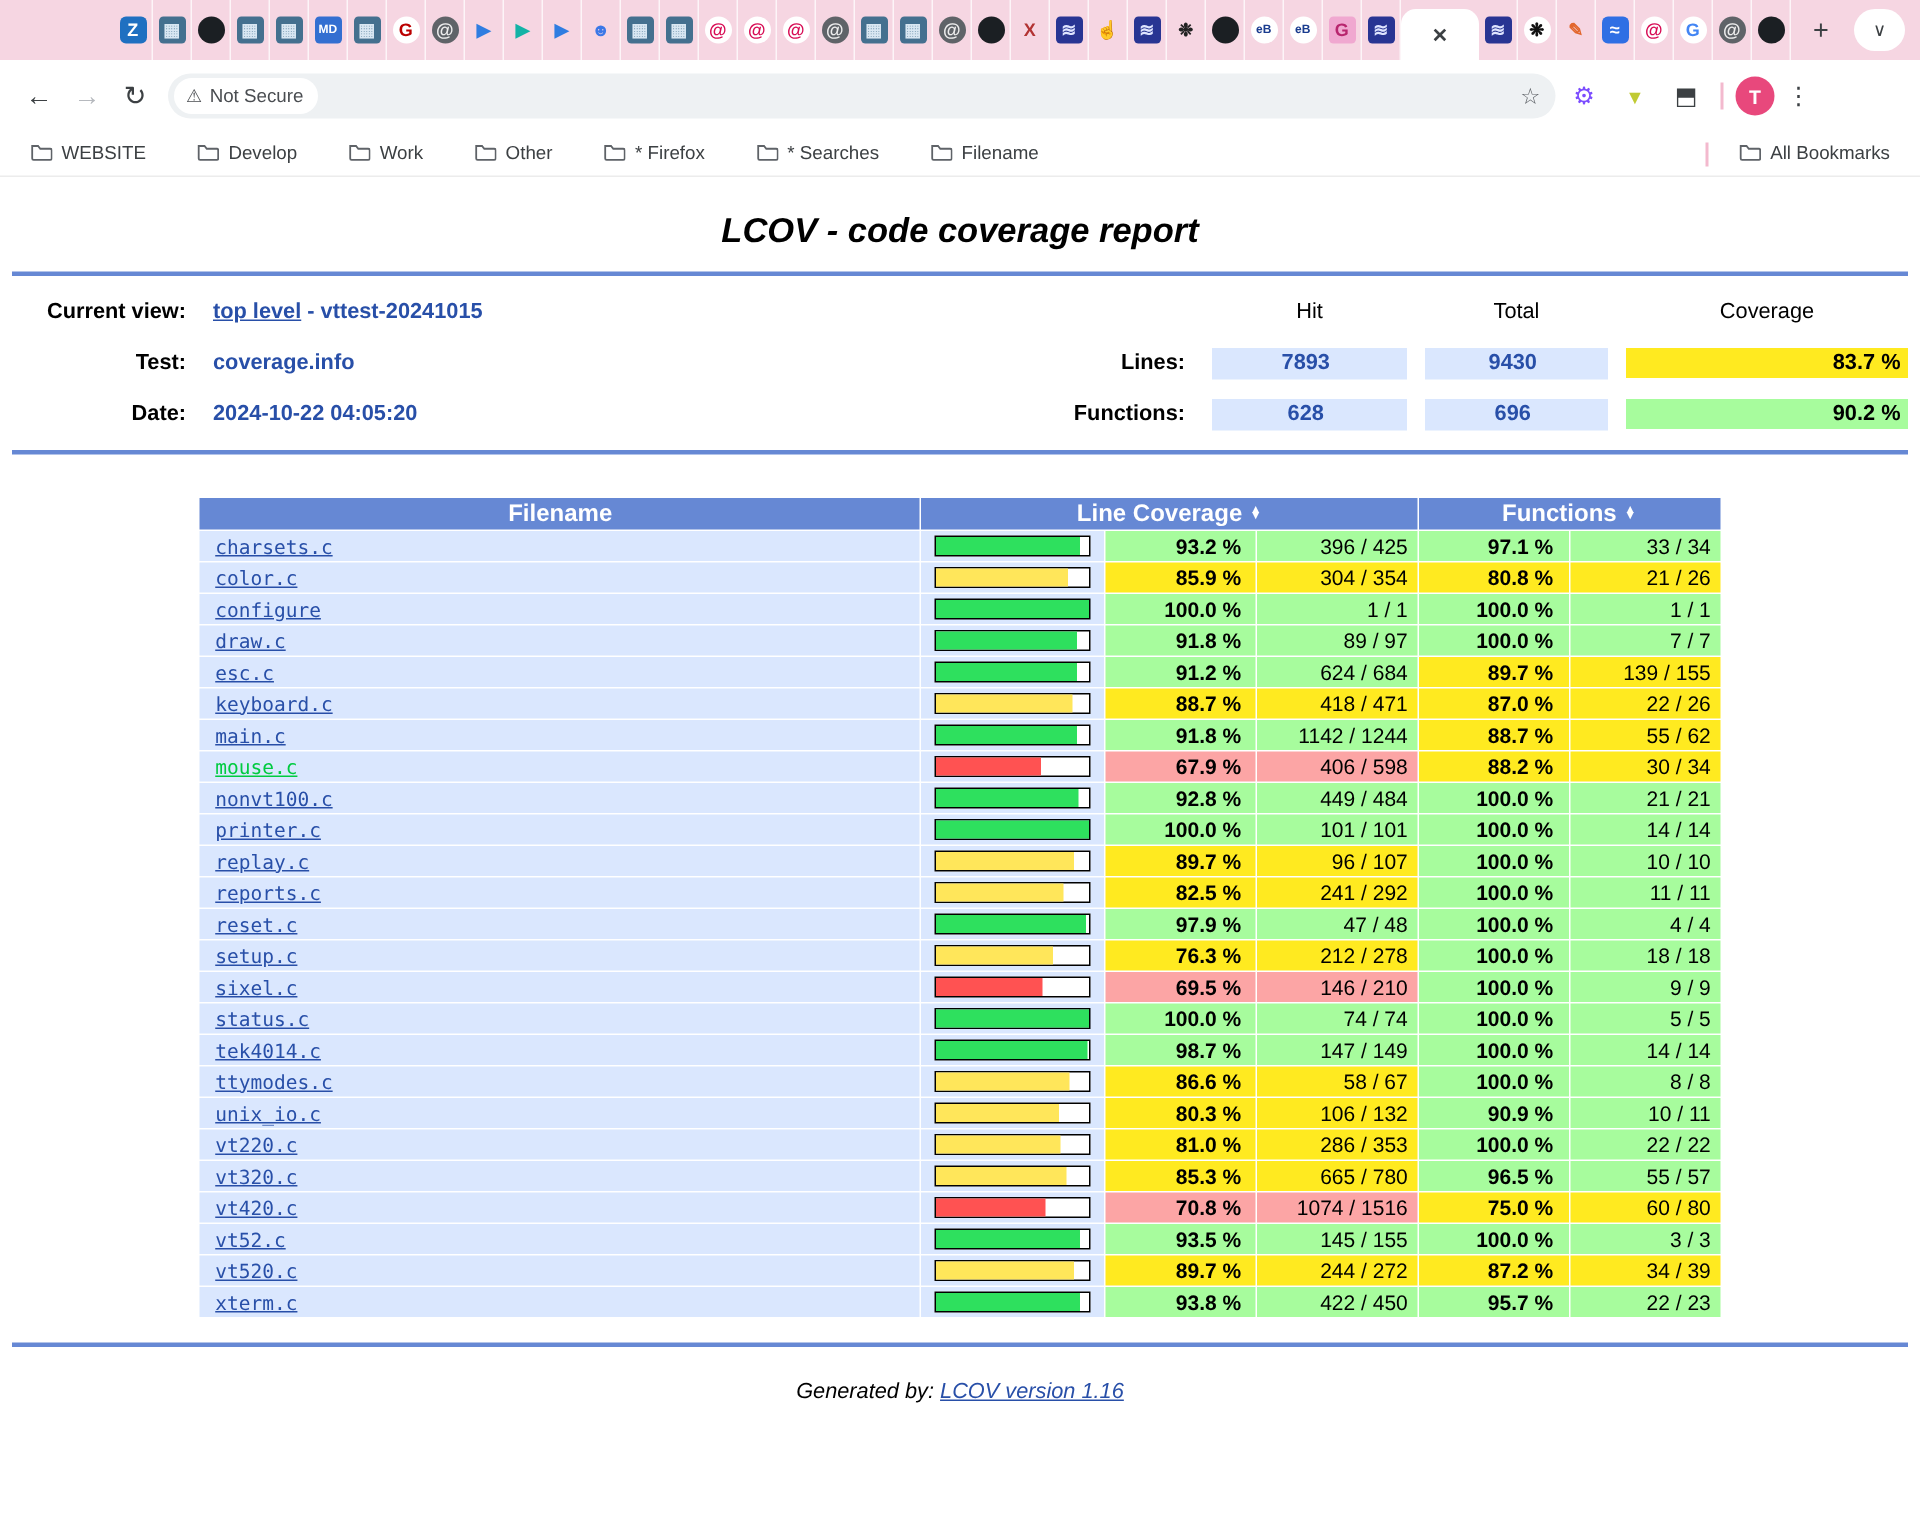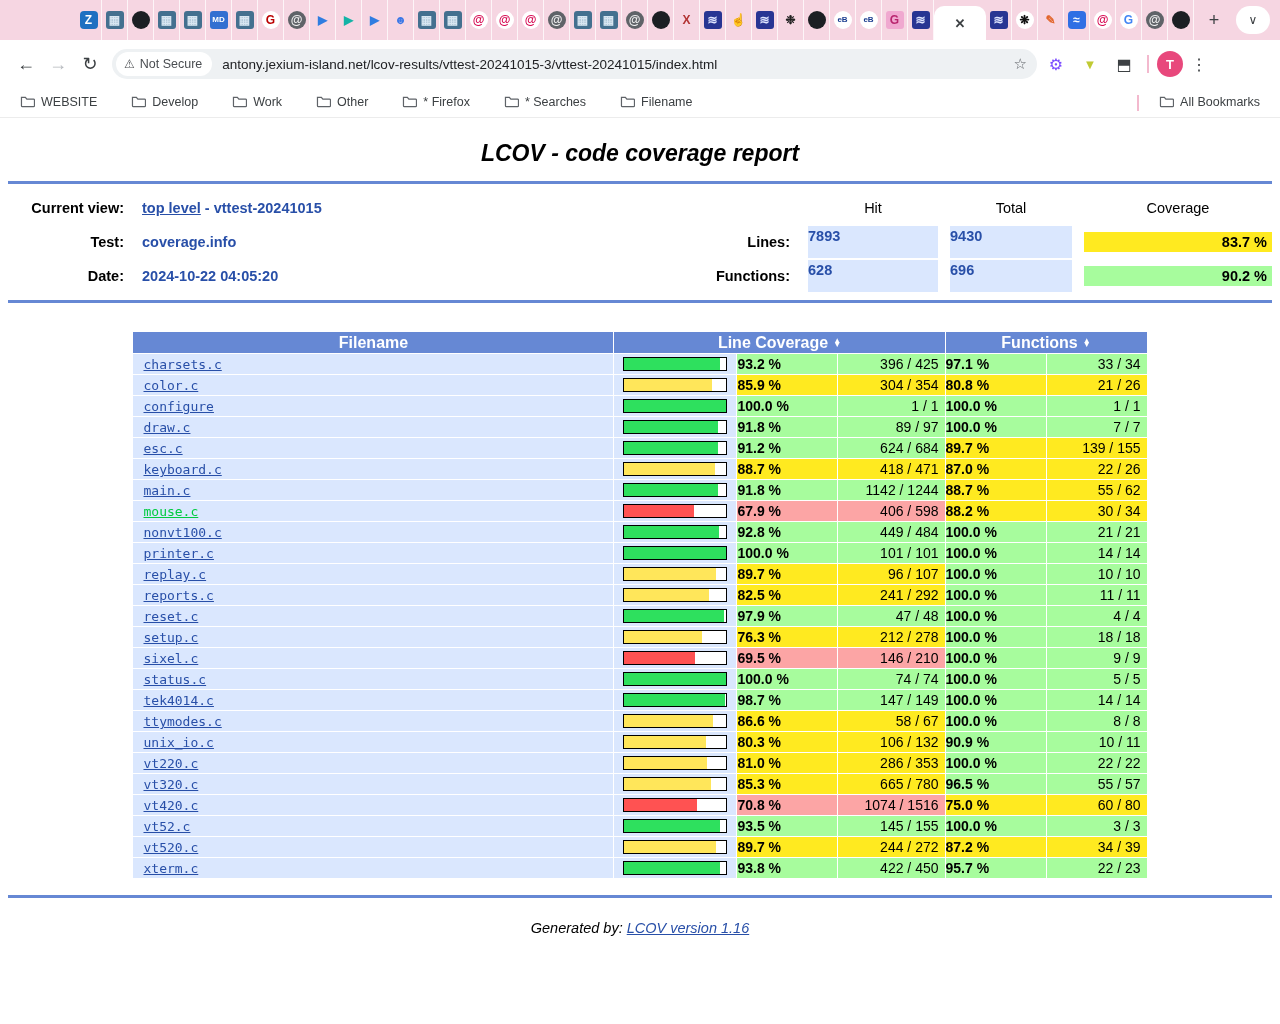--- a/index.html
+++ b/index.html
@@ -35,35 +35,35 @@
   
   .report { padding:10px 8px 0 8px; }
   .rpt-title { text-align:center; font-size:23px; font-weight:bold; font-style:italic; padding:12px 0 14px 0; color:#000; }
   .ruler { height:3px; background:#6688D4; }
 
   .hdr-grid { display:grid; grid-template-columns:122px 1fr 96px 130px 122px 188px; grid-auto-rows:22px; row-gap:0px; column-gap:2px; padding:13px 0; align-items:center; font-size:14.5px;gap:12px; }
   .hl { font-weight:bold; text-align:right; padding-right:6px; color:#000; }
   .hv { font-weight:bold; color:#284FA8; }
   .hv a { color:#284FA8; }
   .stat-head { text-align:center; color:#000; }
-  .stat-num { background:#DAE7FE; color:#284FA8; font-weight:bold; text-align:left; padding-right:5px; height:32px; line-height:20px; }
+  .stat-num { background:#DAE7FE; color:#284FA8; font-weight:bold; text-align:center; padding-right:5px; height:21px; line-height:20px; }
   .stat-cov { font-weight:bold; color:#000; text-align:right; padding-right:5px; height:20px; line-height:20px; }
   .bg-hi { background:#A7FC9D; } .bg-med { background:#FFEA20; } .bg-lo { background:#fca5a5; }
 
   .cov-table { border-collapse:separate; border-spacing:1px; margin:28px auto 0 auto; table-layout:fixed; width:1012px; }
   .cov-table th { background:#6688D4; color:#fff; font-size:16px; font-weight:bold; height:21px; text-align:center; }
   .cov-table td { height:20px; font-size:14px; }
   td.c-file { background:#DAE7FE; padding-left:10px; }
   td.c-file a { font-family:"DejaVu Sans Mono", monospace; font-size:13px; color:#284FA8; }
   td.c-file a.visited { color:#00CB40; }
   td.c-bar { background:#DAE7FE; }
   .bar-box { width:104px; height:14px; border:1px solid #000; background:#fff; margin:0 auto; }
   .bar-fill { height:100%; }
   .fill-hi { background:#2EE05E; } .fill-med { background:#FFE65A; } .fill-lo { background:#FF5252; }
-  td.c-pct { font-weight:bold; text-align:left; padding-right:10px; color:#000; }
+  td.c-pct { font-weight:bold; text-align:right; padding-right:10px; color:#000; }
   td.c-num { text-align:right; padding-right:6px; color:#000; }
   .sort-ico { display:inline-flex; flex-direction:column; vertical-align:middle; margin-left:5px; line-height:0.55; font-size:8px; color:#fff; cursor:pointer; }
 
   .footer { text-align:center; font-style:italic; font-size:14.5px; padding:7px 0 60px 0; color:#000; margin-top:15px; }
   .footer a { color:#284FA8;margin-top:21px; }
 </style>
 </head>
 <body>
 
 <div class="tabstrip">
@@ -203,21 +203,20 @@
 
 <div class="toolbar">
   <div class="nav-btn">←</div>
   <div class="nav-btn disabled">→</div>
   <div class="nav-btn">↻</div>
   <div class="omnibox">
     <div class="chip">
       <span class="warn">⚠</span>
       <span>Not Secure</span>
     </div>
-    <span class="url">antony.jexium-island.net/lcov-results/vttest-20241015-3/vttest-20241015/index.html</span>
     <span class="star">☆</span>
   </div>
   <div class="tb-ico" style="color:#7c4dff;">⚙</div>
   <div class="tb-ico" style="color:#c0ca33; font-size:13px;">▼</div>
   <div class="tb-ico" style="color:#3c4043;">⬒</div>
   <div class="sep-pink"></div>
   <div class="avatar">T</div>
   <div class="menu-dots">⋮</div>
 </div>
 

